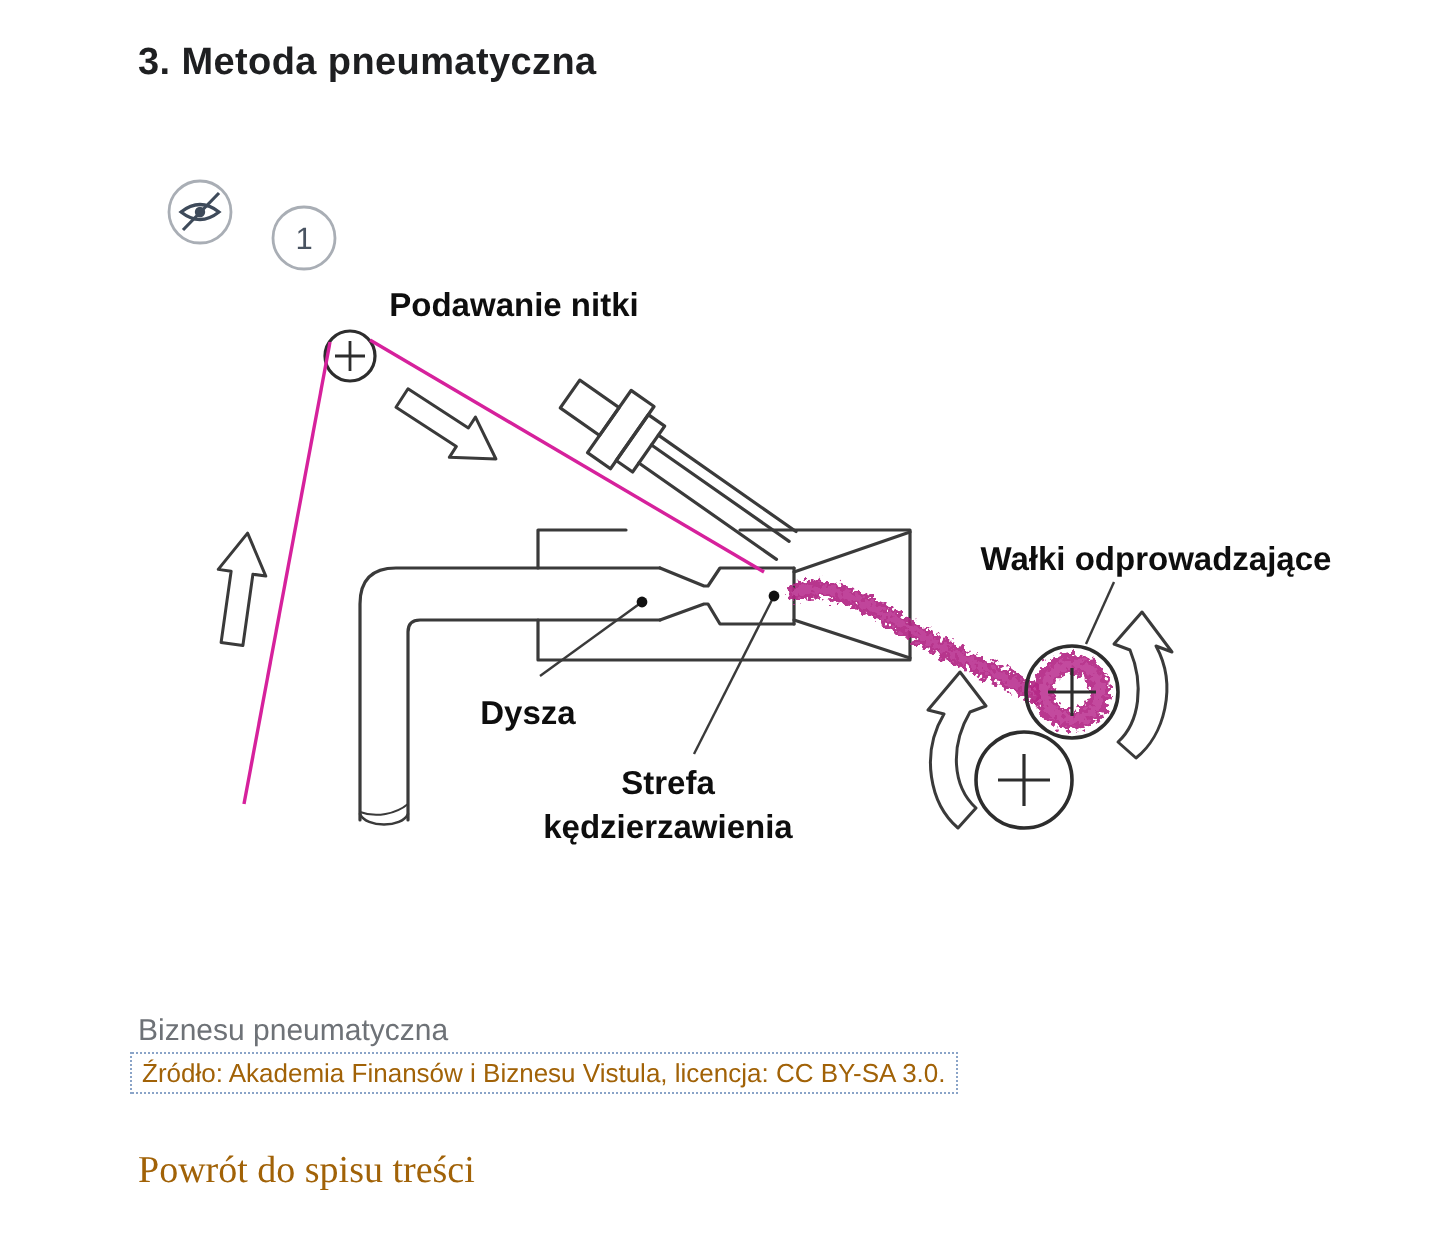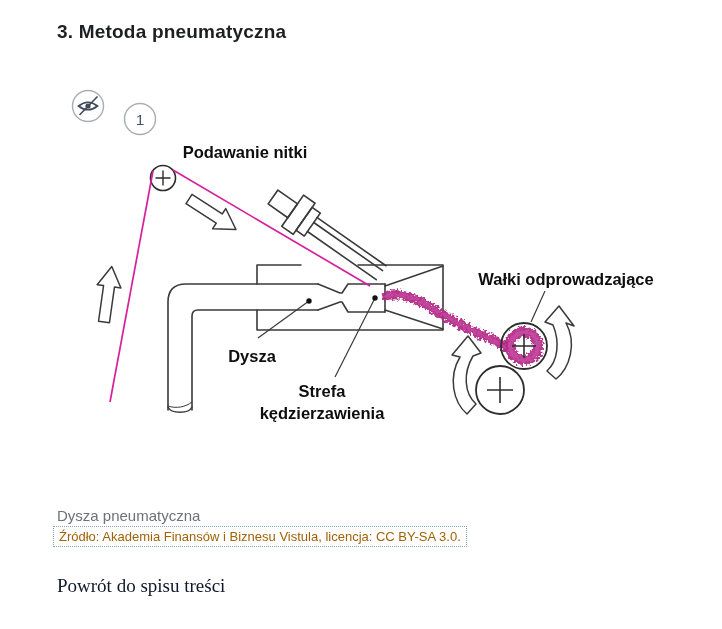--- a/index.html
+++ b/index.html
@@ -1,28 +1,28 @@
 <!DOCTYPE html>
 <html><head>
 <meta charset="utf-8">
 <style>
   html,body{margin:0;padding:0;background:#ffffff;}
   .page{position:relative;width:690px;height:629px;background:#fff;overflow:hidden;
-        font-family:"Liberation Sans",sans-serif;}
+        font-family:"Liberation Sans",sans-serif;margin-left:12px;}
   .heading{position:absolute;left:57px;top:21px;margin:0;font-size:19px;font-weight:700;
            color:#1e1f21;letter-spacing:.2px;}
   .diagram{position:absolute;left:0;top:80px;}
   .diagram text{font-family:"Liberation Sans",sans-serif;}
   .dlabel{font-size:16.5px;font-weight:700;fill:#0e0e0e;}
   .badge-num{font-size:15.5px;fill:#495361;}
   .fig-caption{position:absolute;left:57px;top:507px;font-size:15px;color:#6e7277;}
   .fig-source{position:absolute;left:53px;top:526px;font-size:13px;color:#a16207;
               border:1px dotted #8aa4c8;padding:2px 5px;background:#fff;}
   .back-link{position:absolute;left:57px;top:575px;font-family:"Liberation Serif",serif;
-             font-size:19px;color:#0f172a;text-decoration:none;cursor:pointer;}
+             font-size:19px;color:#a16207;text-decoration:none;cursor:pointer;}
 </style>
 </head>
 <body>
 
 <div class="page">
 
   <h1 class="heading">3. Metoda pneumatyczna</h1>
 
   <svg class="diagram" width="722" height="390" viewBox="0 80 722 390" xmlns="http://www.w3.org/2000/svg">
     <defs>
@@ -110,17 +110,17 @@
       <circle cx="375" cy="298" r="2.7" fill="#111" stroke="none"></circle>
     </g>
 
     <text class="dlabel" x="245" y="158" text-anchor="middle">Podawanie nitki</text>
     <text class="dlabel" x="566" y="285" text-anchor="middle">Wałki odprowadzające</text>
     <text class="dlabel" x="252" y="362" text-anchor="middle">Dysza</text>
     <text class="dlabel" x="322" y="397" text-anchor="middle">Strefa</text>
     <text class="dlabel" x="322" y="419" text-anchor="middle">kędzierzawienia</text>
   </svg>
 
-  <div class="fig-caption">Dysza pneumatyczna</div>
+  <div class="fig-caption">Biznesu pneumatyczna</div>
   <div class="fig-source">Źródło: Akademia Finansów i Biznesu Vistula, licencja: CC BY-SA 3.0.</div>
   <a class="back-link">Powrót do spisu treści</a>
 
 </div>
 
 </body></html>

